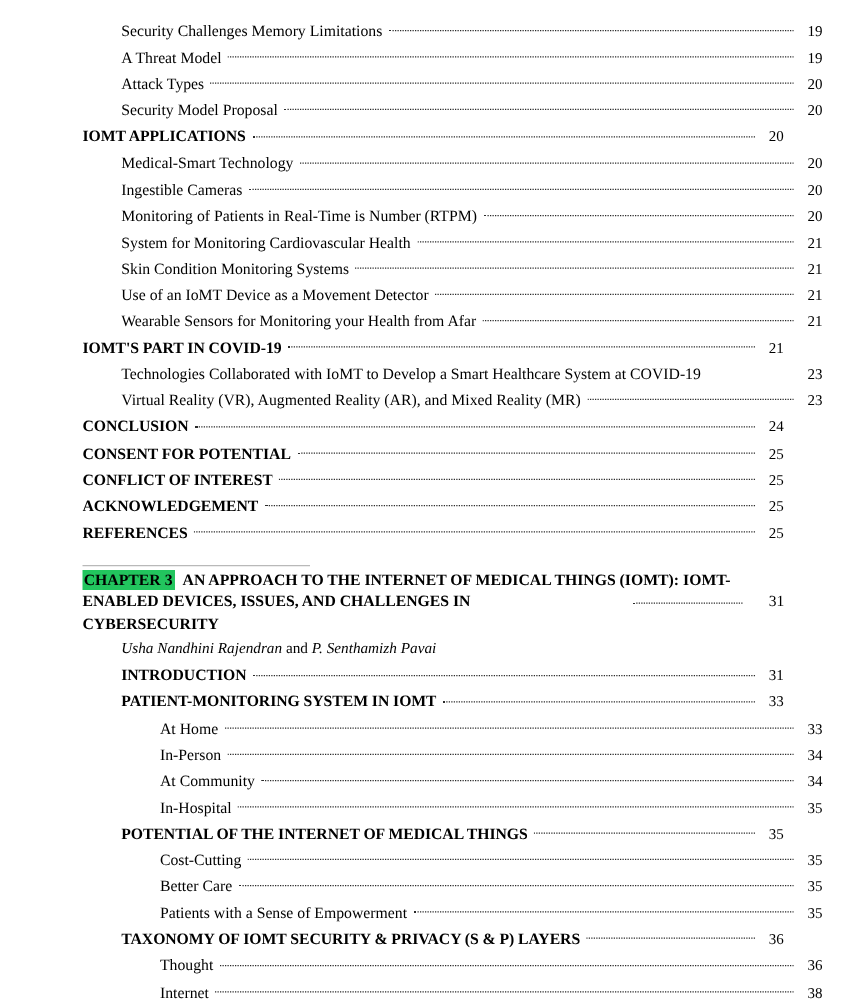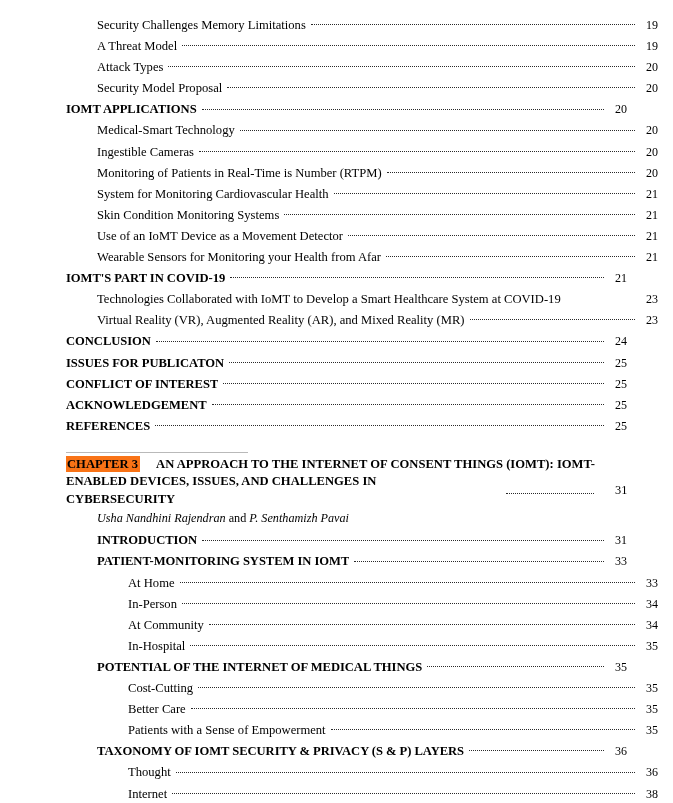--- a/index.html
+++ b/index.html
@@ -99,23 +99,23 @@
     display: flex;
     align-items: baseline;
     font-weight: bold;
     font-size: 12.6px;
     line-height: 17.5px;
   }
   .chapter-head .title-wrap {
     flex: 1 1 auto;
   }
   .chapter-tag {
-    background: #f97316;
+    background: #22c55e;
     padding: 1px 2px 1px 1px;
-    margin-right: 16px;
+    margin-right: 6px;
     font-family: Liberation Serif, serif;
   }
   .chapter-title {
     
   }
   .chapter-leader {
     display: inline-block;
     width: 88px;
     position: relative;
     height: 1em;
@@ -124,21 +124,21 @@
   }
   .chapter-leader::before {
     content: "";
     position: absolute;
     left: 0; right: 0;
     bottom: 0.26em;
     border-bottom: 1px dotted #2a2a2a;
   }
   .chapter-head-row2 {
     display: flex;
-    align-items: center;
+    align-items: flex-start;
     gap: 13px;
   }
   .chapter-head-row2 .pageno {
     flex: 0 0 auto;
     width: 24px;
     padding-left: 8px;
     text-align: left;
     font-size: 12.4px;
     font-weight: normal;
   }
@@ -241,21 +241,21 @@
         <span class="label">Virtual Reality (VR), Augmented Reality (AR), and Mixed Reality (MR)</span>
         <span class="leader"></span>
         <span class="pageno">23</span>
       </div>
       <div class="row lvl1">
         <span class="label">CONCLUSION</span>
         <span class="leader"></span>
         <span class="pageno">24</span>
       </div>
       <div class="row lvl1">
-        <span class="label">ISSUES FOR PUBLICATON</span>
+        <span class="label">CONSENT FOR POTENTIAL</span>
         <span class="leader"></span>
         <span class="pageno">25</span>
       </div>
       <div class="row lvl1">
         <span class="label">CONFLICT OF INTEREST</span>
         <span class="leader"></span>
         <span class="pageno">25</span>
       </div>
       <div class="row lvl1">
         <span class="label">ACKNOWLEDGEMENT</span>
@@ -268,21 +268,21 @@
         <span class="pageno">25</span>
       </div>
     </div>
 
   <div class="chapter-block">
     <div class="toc">
       <div class="chapter-rule"></div>
 
       <div class="chapter-head">
         <div class="title-wrap">
-          <span class="chapter-tag">CHAPTER 3</span><span class="chapter-title">AN APPROACH TO THE INTERNET OF CONSENT THINGS (IOMT): IOMT-</span>
+          <span class="chapter-tag">CHAPTER 3</span><span class="chapter-title">AN APPROACH TO THE INTERNET OF MEDICAL THINGS (IOMT): IOMT-</span>
         </div>
       </div>
 
       <div class="chapter-head chapter-head-row2">
         <span>ENABLED DEVICES, ISSUES, AND CHALLENGES IN CYBERSECURITY</span>
         <span class="chapter-leader"></span>
         <span class="pageno">31</span>
       </div>
 
       <div class="authors">

